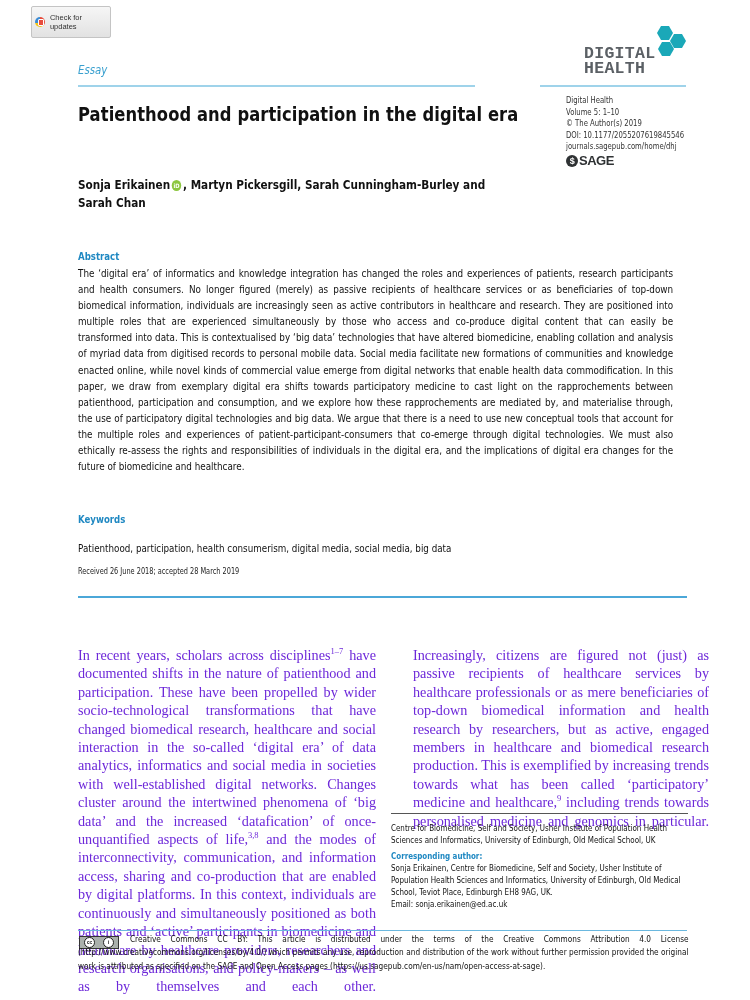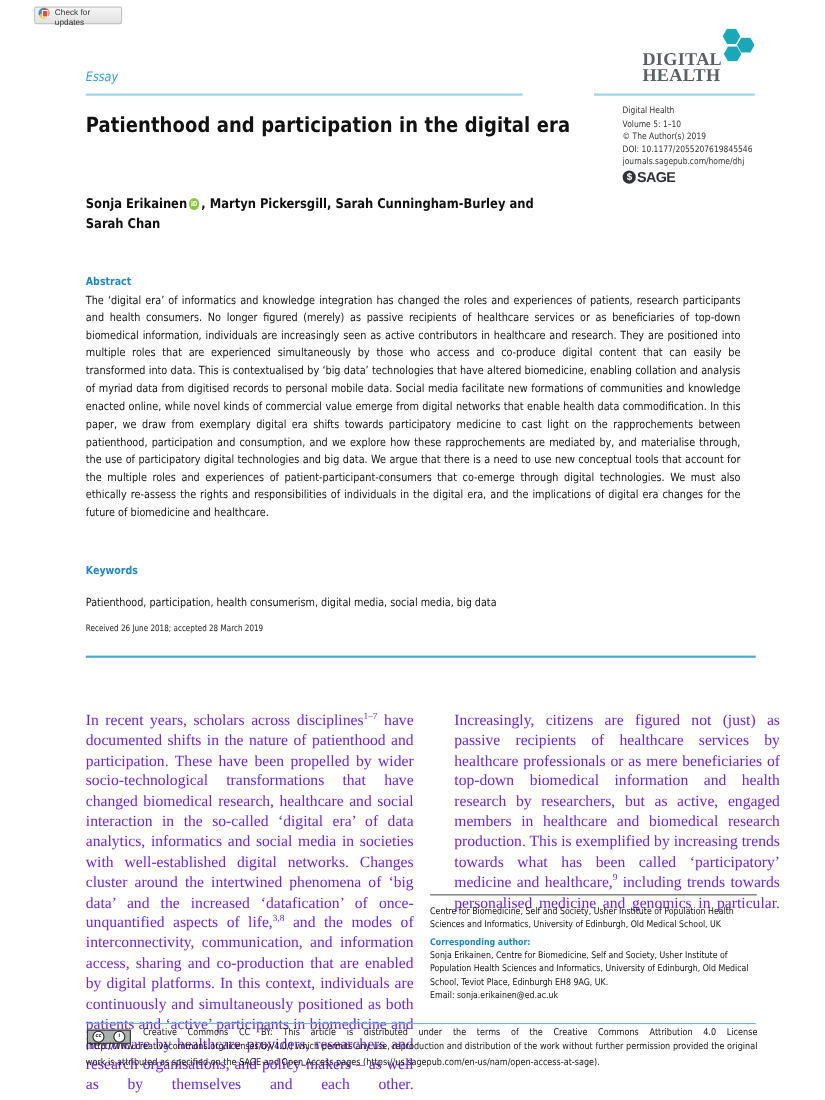--- a/index.html
+++ b/index.html
@@ -1,29 +1,29 @@
 <!DOCTYPE html>
 <html><head>
 <meta charset="utf-8">
 <style>
   html, body { margin:0; padding:0; background:#ffffff; }
   body { width:750px; height:1000px; position:relative; overflow:hidden; font-family:"Liberation Sans", sans-serif; color:#111; }
   .abs { position:absolute; }
 
   
-  .cfu { left:31px; top:6px; width:80px; height:16px; background:linear-gradient(#f6f6f6,#e2e2e2); border:1px solid #c4c4c4; border-radius:2px; display:flex; align-items:flex-start; font-size:7.5px; color:#333; box-sizing:border-box; padding-left:3px; }
+  .cfu { left:31px; top:6px; width:80px; height:32px; background:linear-gradient(#f6f6f6,#e2e2e2); border:1px solid #c4c4c4; border-radius:2px; display:flex; align-items:center; font-size:7.5px; color:#333; box-sizing:border-box; padding-left:3px; }
   .cfu-icon { width:10px; height:10px; border-radius:50%; background:conic-gradient(#e74c3c 0 35%, #f5c518 35% 70%, #3b8bd4 70% 100%); margin-right:5px; position:relative; }
   .cfu-icon::after { content:""; position:absolute; left:3px; top:2px; width:4px; height:5px; background:#e74c3c; border:1px solid #fff; border-radius:1px; }
 
   .essay { left:78px; top:63px; font-size:12px; font-style:italic; color:#3aa0cf; font-family:"DejaVu Sans", sans-serif; transform:scaleX(0.85); transform-origin:left; }
   .rule-top { left:78px; top:85px; width:397px; height:2px; background:#9fd3ea; }
   .rule-top-right { left:540px; top:85px; width:146px; height:2px; background:#9fd3ea; }
 
   
-  .logo-text { left:584px; top:46px; font-family:Liberation Serif, serif; font-weight:bold; font-size:16.5px; line-height:15px; color:#5b6065; letter-spacing:0.3px; }
+  .logo-text { left:584px; top:46px; font-family:Liberation Mono, monospace; font-weight:bold; font-size:16.5px; line-height:15px; color:#5b6065; letter-spacing:0.3px; }
   .hex { position:absolute; width:16px; height:14px; background:#1aa8b8; clip-path:polygon(25% 0,75% 0,100% 50%,75% 100%,25% 100%,0 50%); }
 
   .title { left:78px; top:103px; font-family:"DejaVu Sans", sans-serif; font-weight:bold; font-size:19px; color:#111; transform:scaleX(0.86); transform-origin:left; white-space:nowrap; letter-spacing:0.1px; }
 
   .meta { left:566px; top:95px; font-family:"DejaVu Sans", sans-serif; font-size:8px; line-height:11.6px; color:#333; transform:scaleX(0.86); transform-origin:left; white-space:nowrap; }
   .sage { left:566px; top:153px; font-family:"Liberation Sans", sans-serif; font-size:13px; font-weight:bold; color:#2f3234; display:flex; align-items:center; letter-spacing:-0.5px; }
   .sage-s { width:12px; height:12px; border-radius:50%; background:#2f3234; color:#fff; font-size:9px; display:flex; align-items:center; justify-content:center; margin-right:1px; }
 
   .authors { left:78px; top:176px; font-family:"DejaVu Sans", sans-serif; font-weight:bold; font-size:12.2px; line-height:18px; color:#111; transform:scaleX(0.86); transform-origin:left; width:500px; }
   .orcid { display:inline-block; width:11px; height:11px; border-radius:50%; background:#8cc63f; color:#fff; font-size:6px; text-align:center; line-height:11px; vertical-align:middle; margin:0 2px; }

